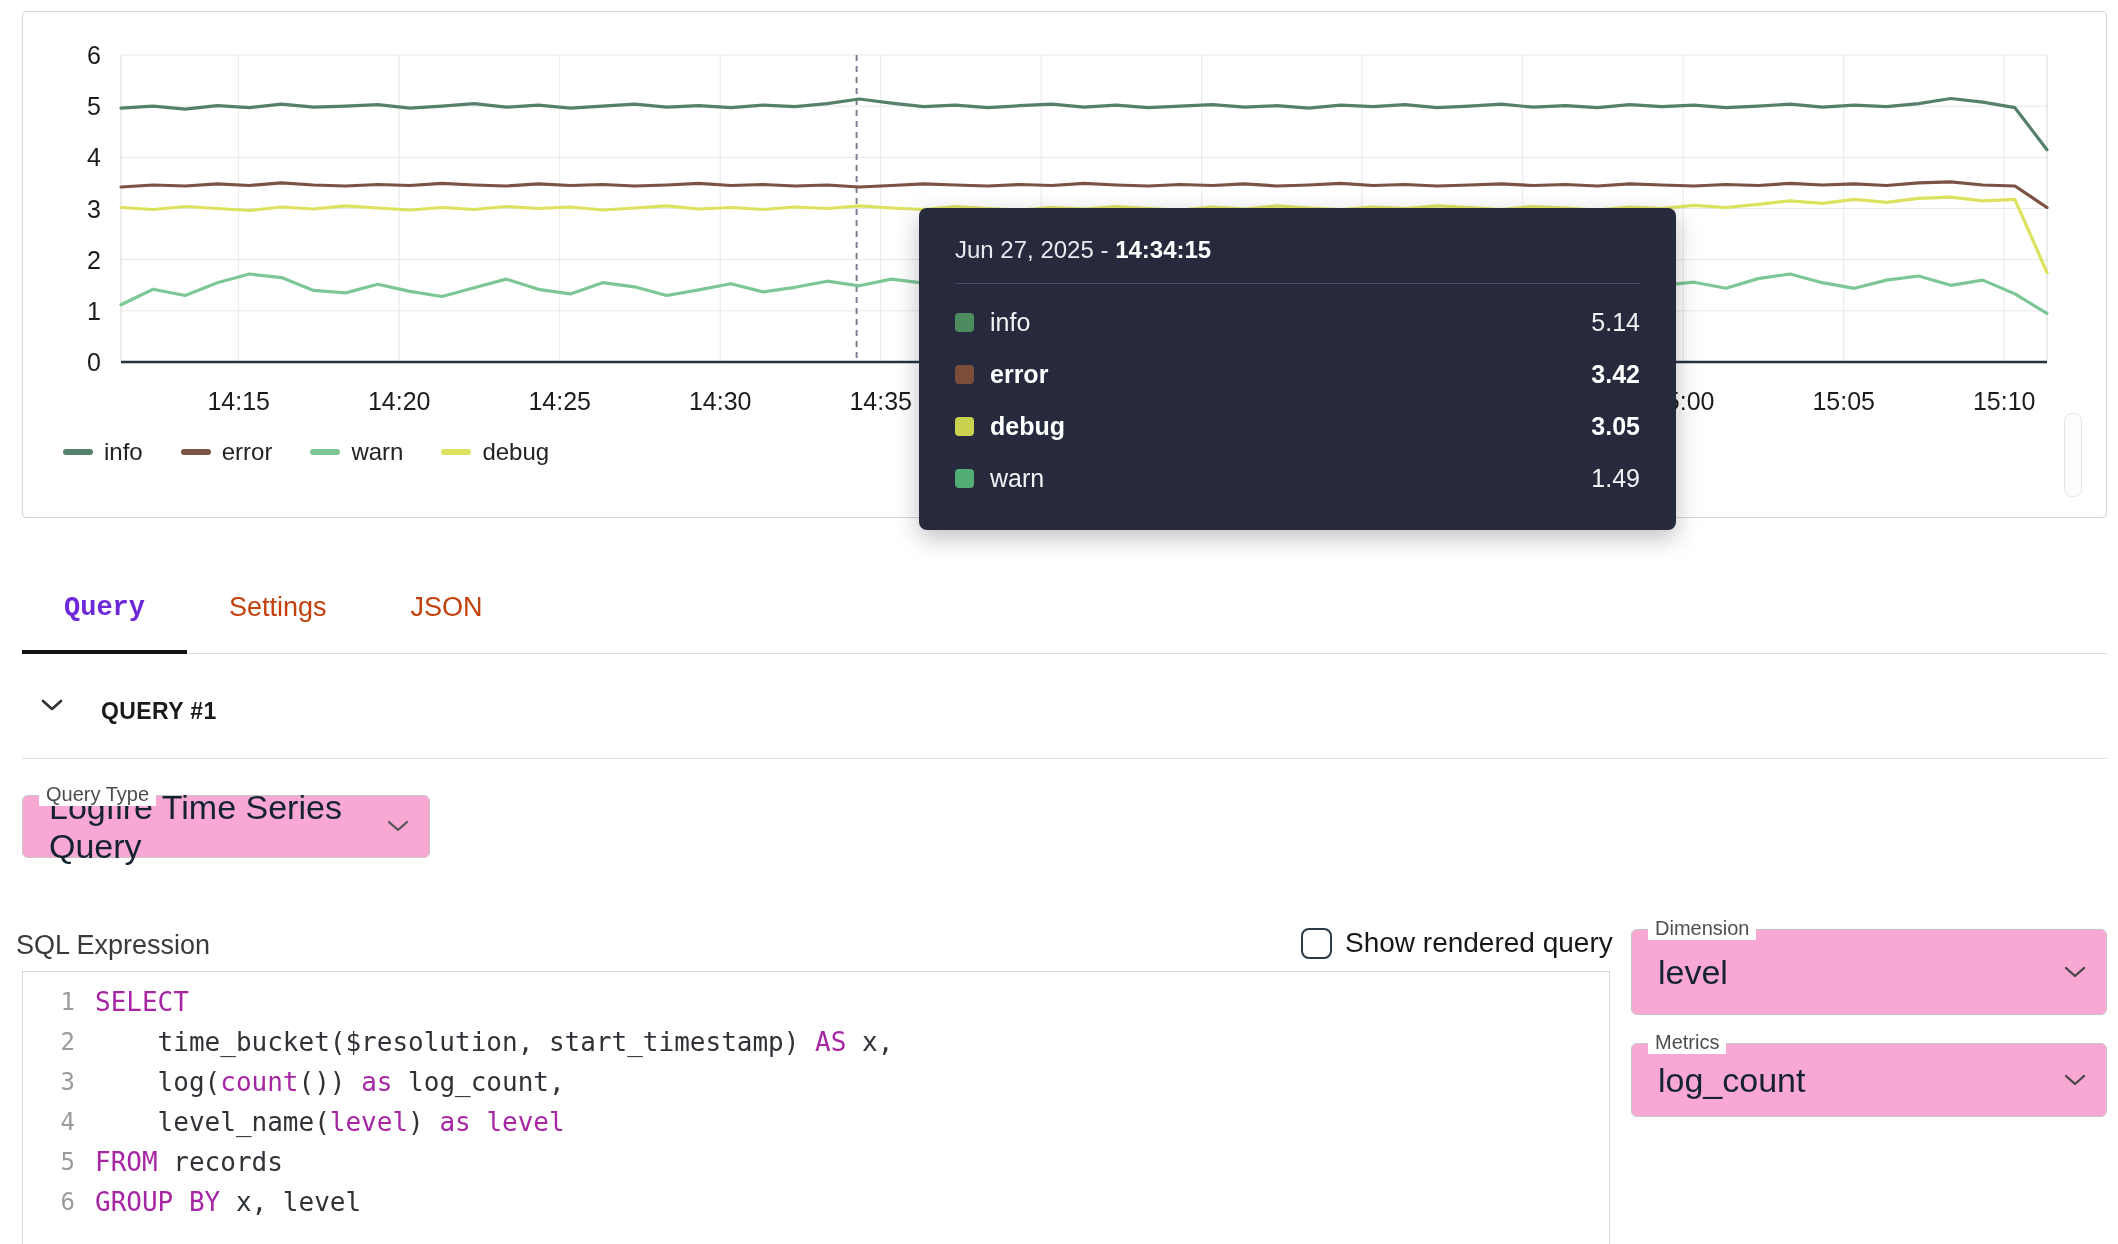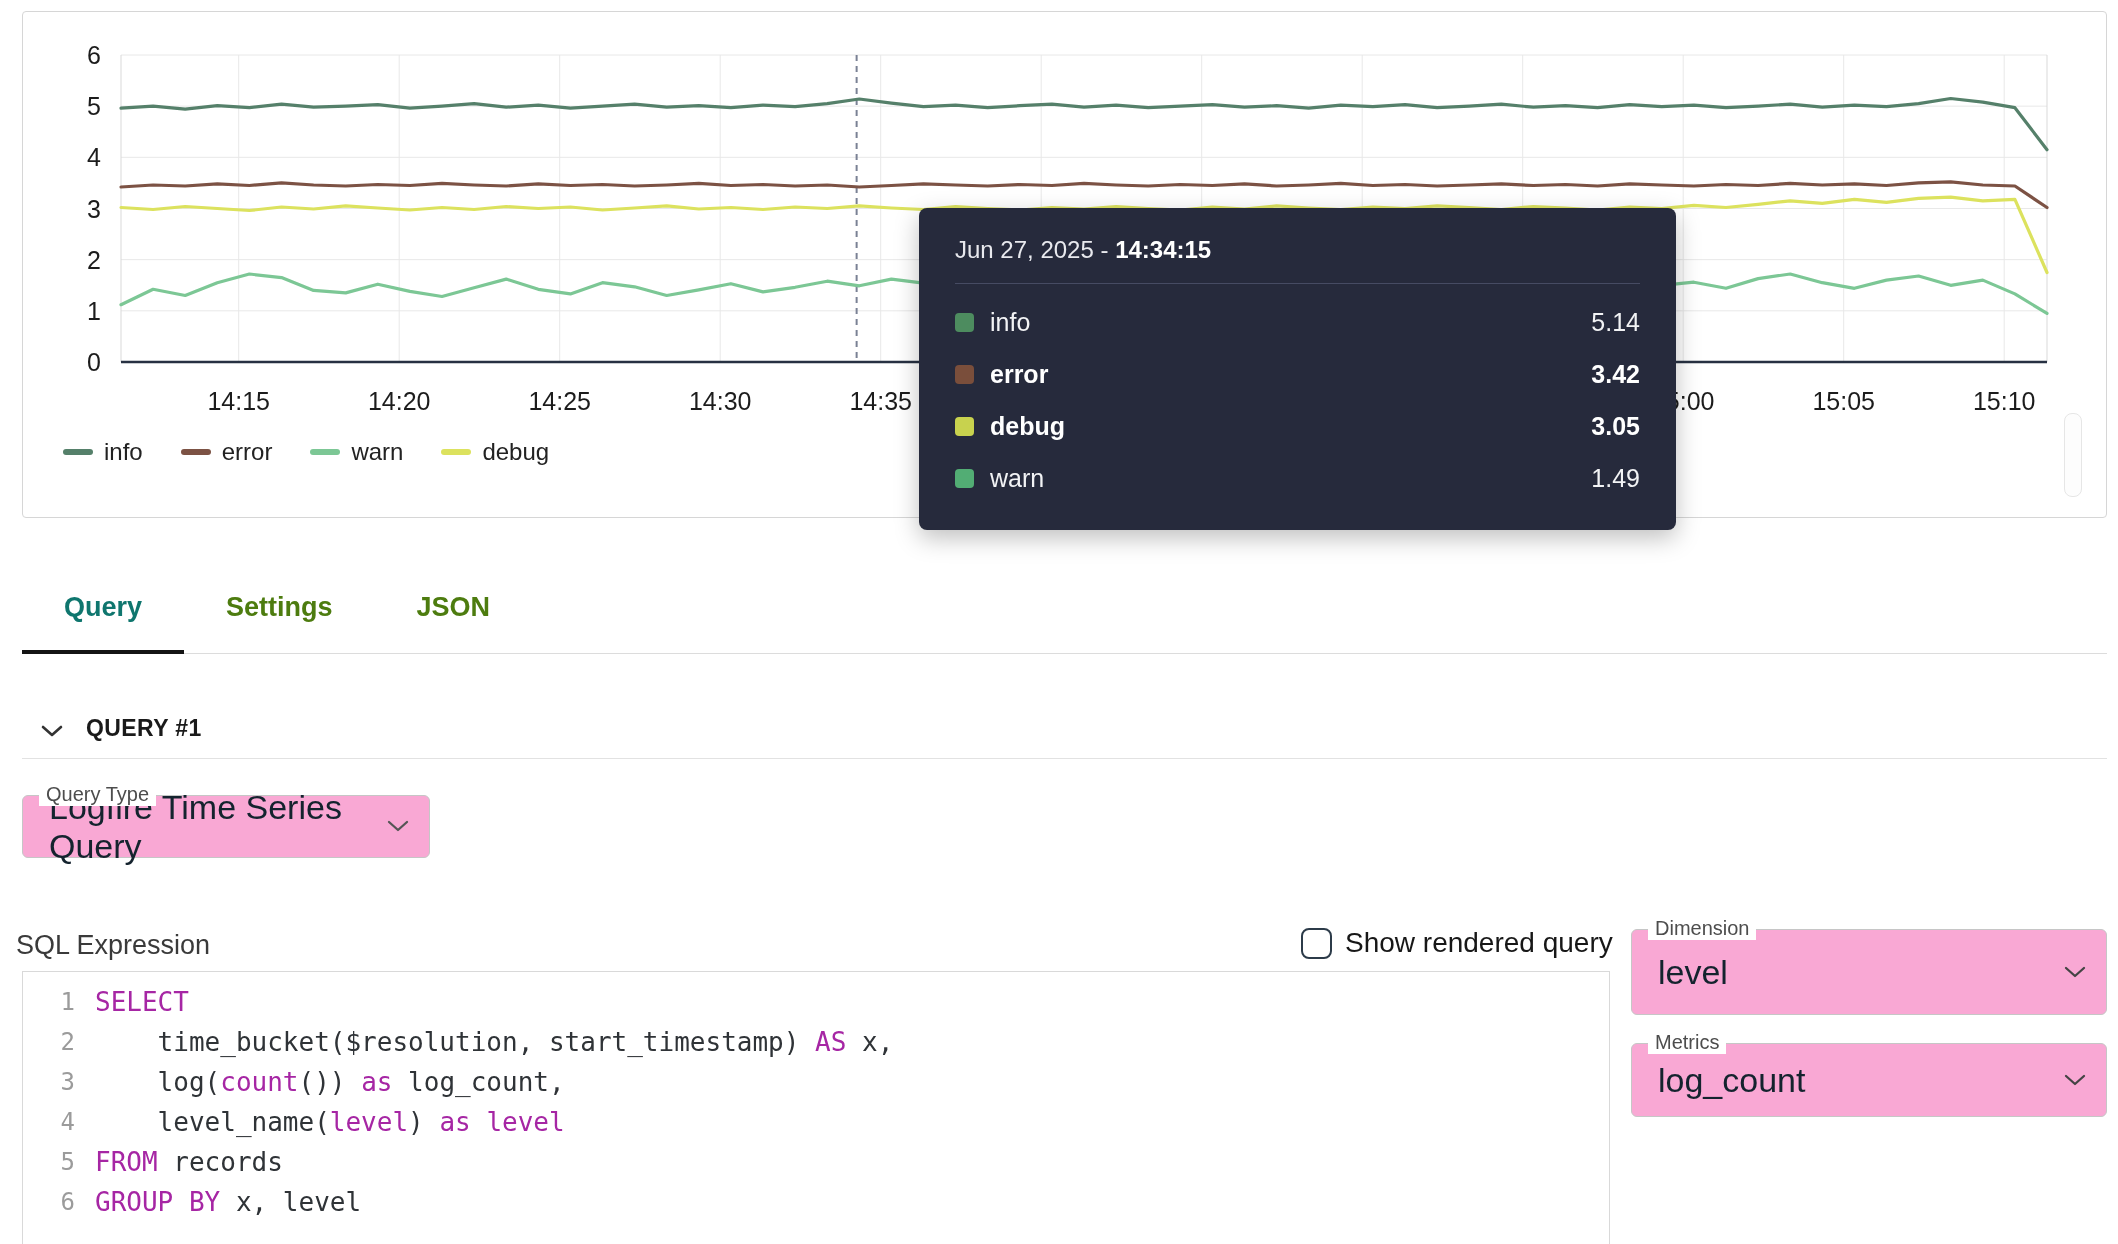--- a/index.html
+++ b/index.html
@@ -26,26 +26,26 @@
   .tt-divider { height:1px; background:#464b63; margin:15px 0 12px 0; }
   .tt-row { display:flex; align-items:center; height:52px; font-size:25px; }
   .tt-swatch { width:19px; height:19px; border-radius:4px; margin-right:16px; flex:none; }
   .tt-name { color:#f2f3f5; }
   .tt-val { margin-left:auto; }
   .tt-row.bold .tt-name, .tt-row.bold .tt-val { font-weight:700; color:#fff; }
 
   
   .tabs { position:absolute; left:22px; top:565px; width:2085px; height:88px;
           display:flex; align-items:stretch; border-bottom:1px solid #dcdcdc; }
-  .tab { display:flex; align-items:center; padding:0 42px; font-size:27px; color:#4d7c0f;
-         cursor:pointer; border-bottom:4px solid transparent; margin-bottom:-1px;font-weight:bold; }
-  .tab.active { color:#0f766e; font-weight:700; border-bottom-color:#141414; }
-
-  
-  .qheader { position:absolute; left:40px; top:698px; height:44px; display:flex; align-items:flex-end; gap:22px; }
+  .tab { display:flex; align-items:center; padding:0 42px; font-size:27px; color:#c2410c;
+         cursor:pointer; border-bottom:4px solid transparent; margin-bottom:-1px; }
+  .tab.active { color:#6d28d9; font-weight:700; border-bottom-color:#141414;font-family:Liberation Mono, monospace; }
+
+  
+  .qheader { position:absolute; left:40px; top:698px; height:44px; display:flex; align-items:flex-start; gap:37px; }
   .qtitle { font-size:23px; font-weight:700; letter-spacing:0.4px; color:#1a1a1a; }
   .divider2 { position:absolute; left:22px; top:758px; width:2085px; height:1px; background:#e2e2e2; }
 
   
   .float-box { position:absolute; box-sizing:border-box; border:1px solid #c6c6c6; border-radius:6px;
                background:#f9a8d4; display:flex; align-items:center; }
   .float-label { position:absolute; top:-13px; left:16px; background:#fff; padding:0 7px;
                  font-size:20px; color:#4d4d4d; white-space:nowrap; }
   .select-value { font-size:34px; color:#14232e; padding-left:26px; }
   .chev { margin-left:auto; margin-right:20px; display:flex; align-items:center; }

